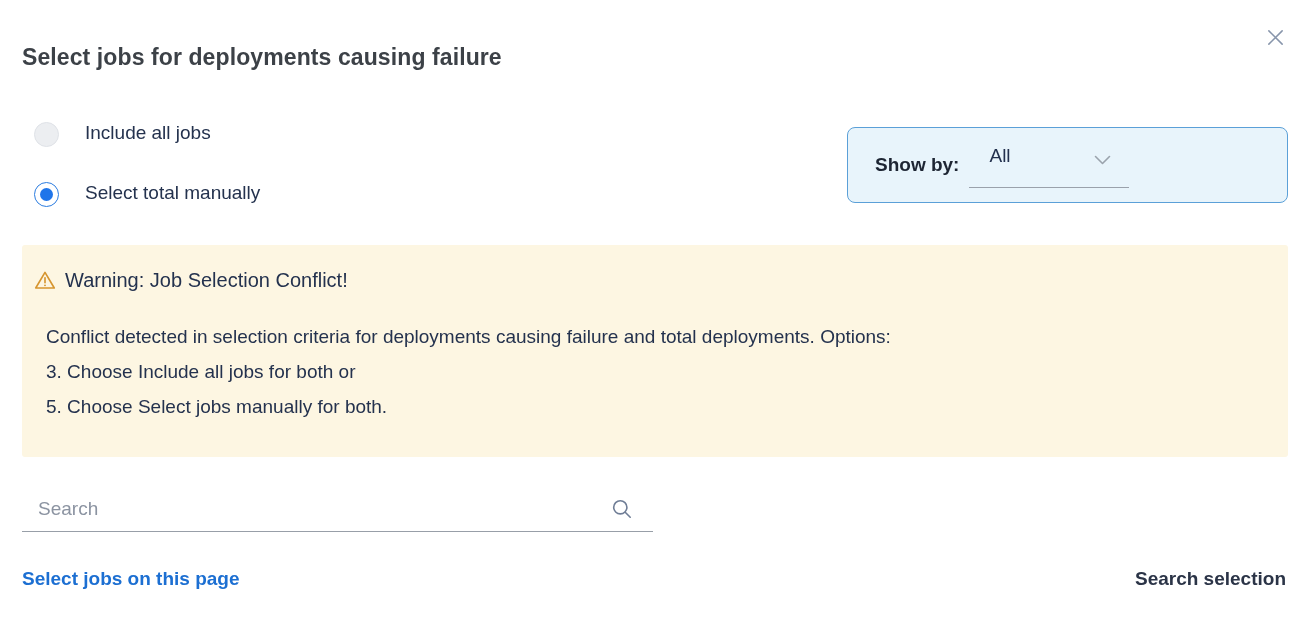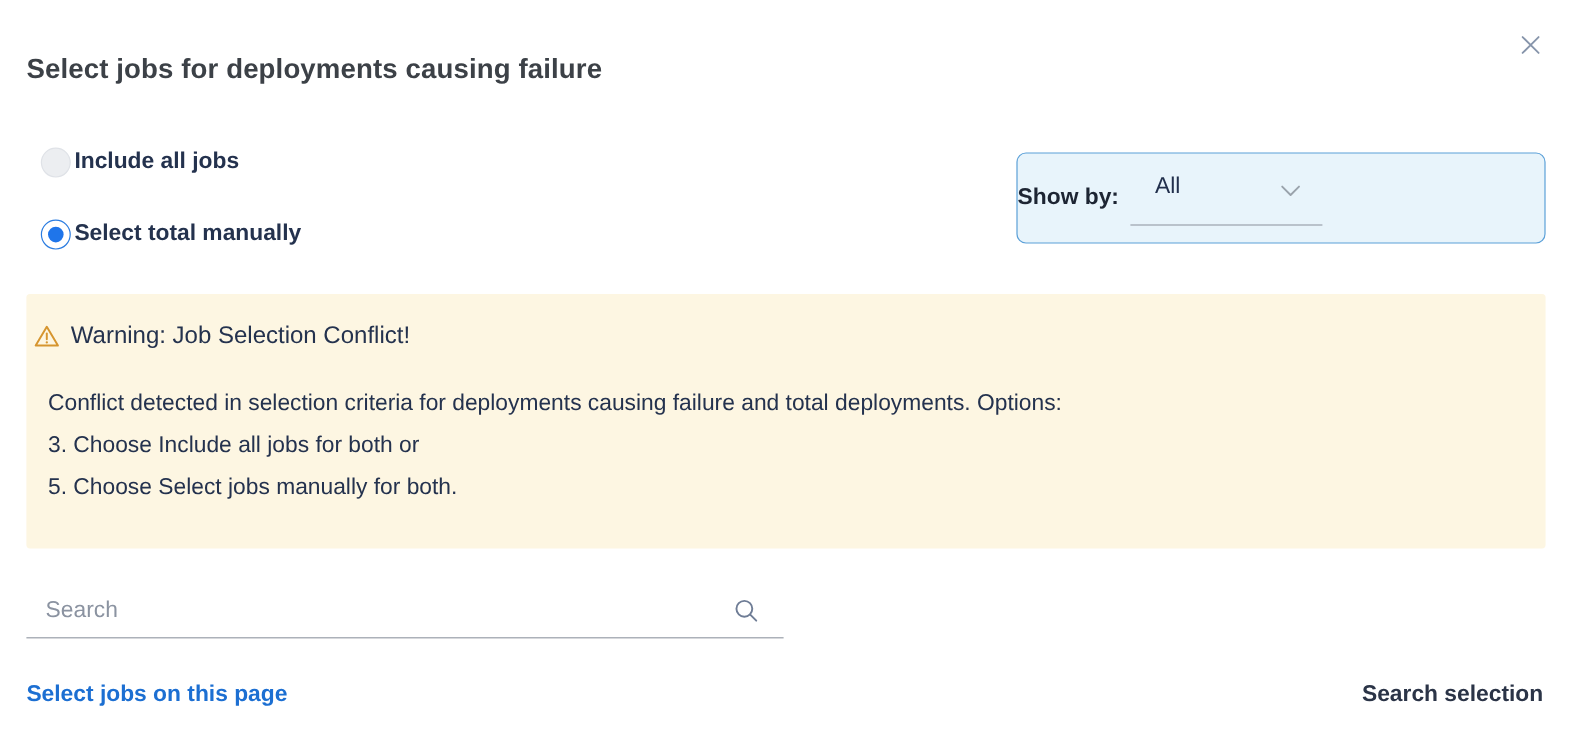--- a/index.html
+++ b/index.html
@@ -37,26 +37,25 @@
     font-size:23px;
     font-weight:700;
     color:#3c4147;
     letter-spacing:0.1px;
   }
 
   
   .radio-group { position:absolute; left:34px; top:122px; }
   .radio-row {
     display:flex;
-    align-items:center;
-    gap:3px;
+    align-items:flex-start;
+    gap:26px;
     height:26px;
     margin-bottom:34px;
     cursor:pointer;
-    font-weight:bold;
   }
   .radio-circle {
     width:25px; height:25px;
     border-radius:50%;
     flex:0 0 25px;
   }
   .radio-circle.unselected {
     background:#eceef1;
     border:1px solid #dfe2e7;
   }
@@ -75,20 +74,21 @@
   
   .showby {
     position:absolute;
     left:847px; top:127px;
     width:441px; height:76px;
     background:#e8f4fb;
     border:1.5px solid #5ba0d8;
     border-radius:8px;
     display:flex;
     align-items:center;
+    padding-left:27px;
   }
   .showby-label { font-size:19px; font-weight:600; color:#1d2533; }
   .showby-select {
     margin-left:10px;
     width:160px;
     height:50px;
     align-self:flex-start;
     margin-top:10px;
     border-bottom:1.5px solid #9aa1ab;
     display:flex;
@@ -100,21 +100,21 @@
   .showby-value { font-size:19px; font-weight:500; color:#22304d; }
   .showby-chevron { margin-top:7px; }
 
   
   .warning {
     position:absolute;
     left:22px; top:245px;
     width:1266px; height:212px;
     background:#fdf6e2;
     border-radius:3px;
-    padding:22px 24px 0 6px;
+    padding:22px 24px 0 12px;
   }
   .warning-head {
     display:flex;
     align-items:center;
     gap:9px;
     font-size:20px;
     color:#24324e;
     height:26px;
   }
   .warning-body {

